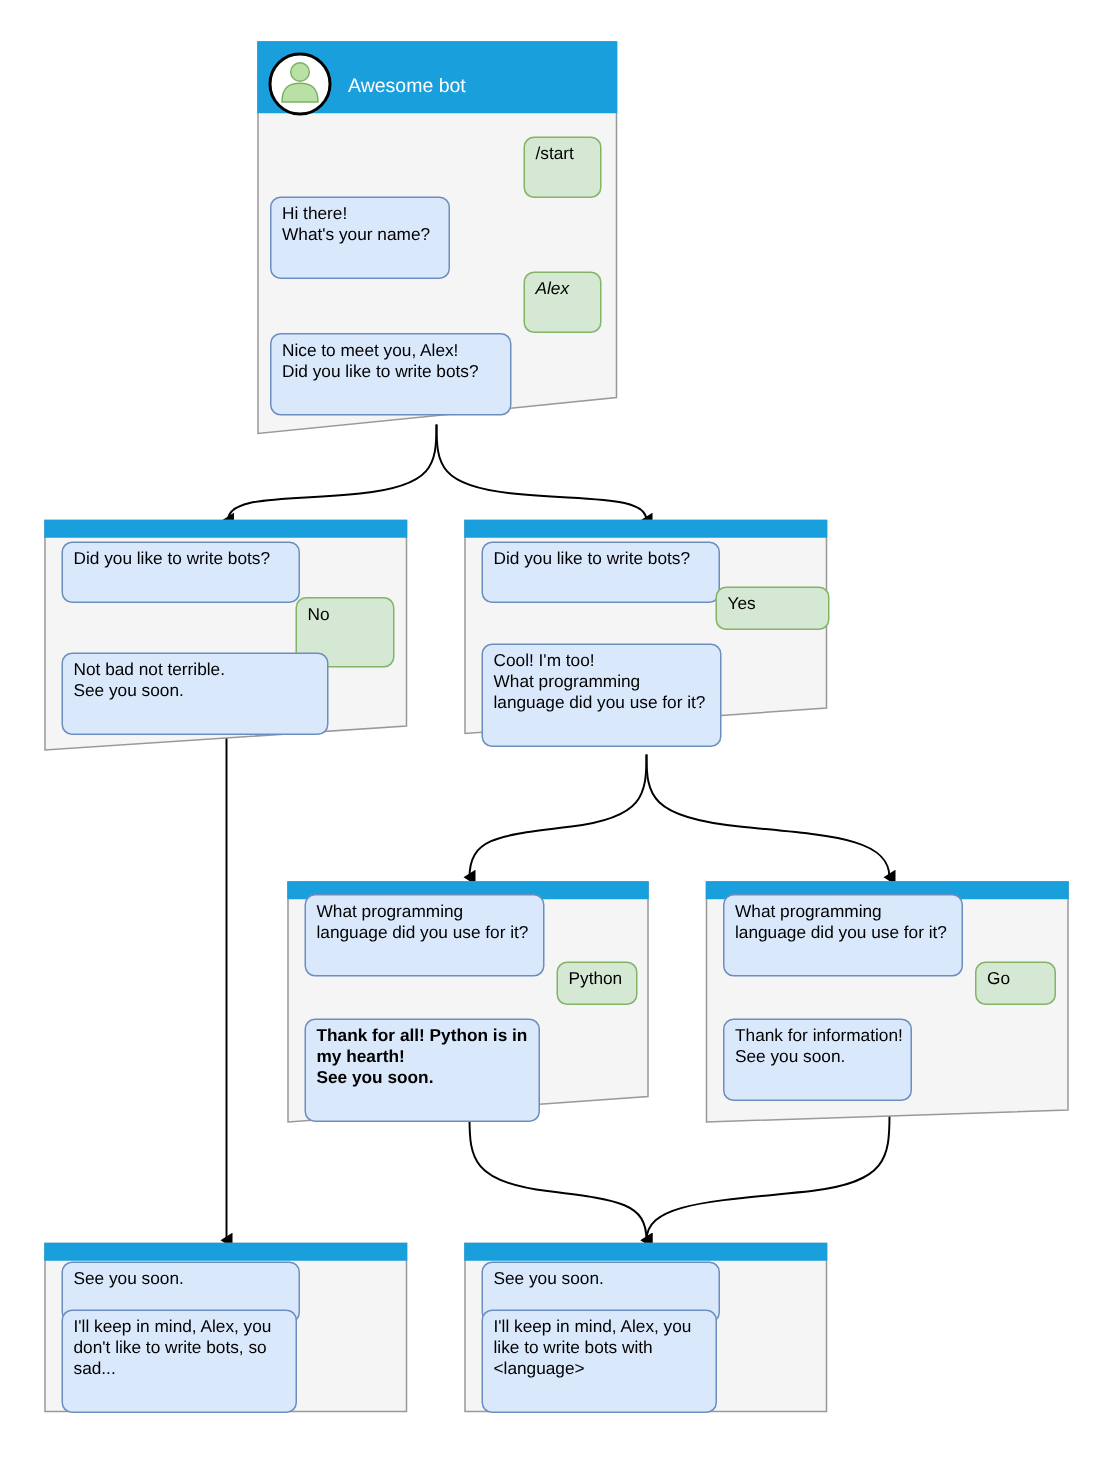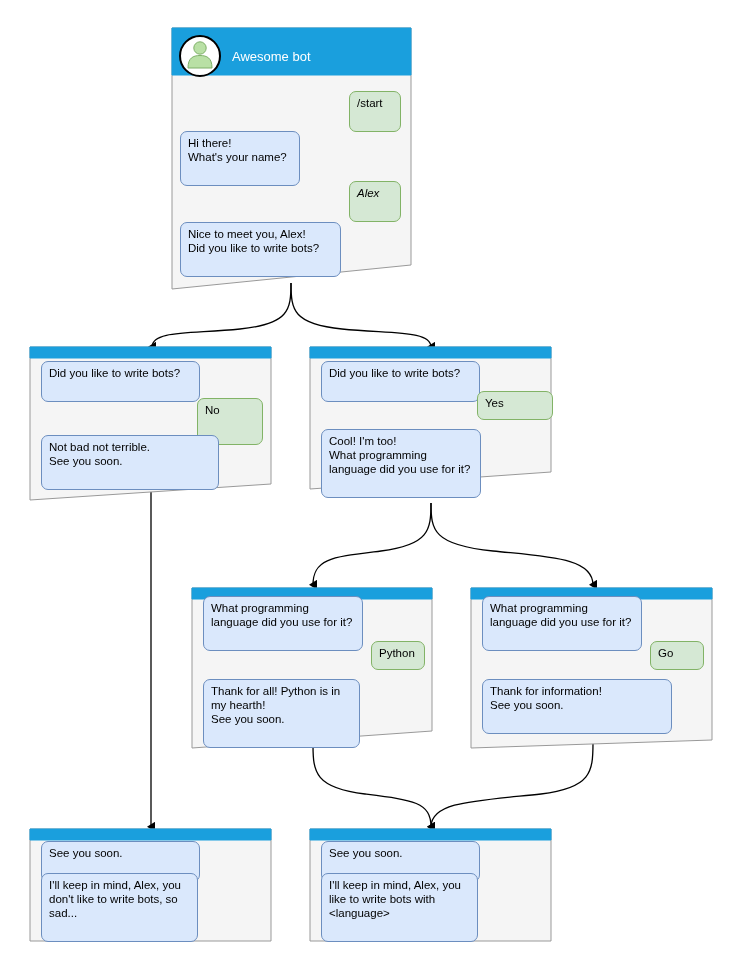--- a/index.html
+++ b/index.html
@@ -103,28 +103,28 @@
 
   <div class="bubble bot" style="left:321px;top:361px;width:159px;">Did you like to write bots?</div>
   <div class="bubble usr" style="left:477px;top:391px;width:76px;height:29px;">Yes</div>
   <div class="bubble bot" style="left:321px;top:429px;width:160px;">Cool! I'm too!
 What programming
 language did you use for it?</div>
 
   <div class="bubble bot" style="left:203px;top:596px;width:160px;">What programming
 language did you use for it?</div>
   <div class="bubble usr" style="left:371px;top:641px;width:54px;height:29px;">Python</div>
-  <div class="bubble bot" style="left:203px;top:679px;width:157px;">Thank for all! Python is in
+  <div class="bubble bot" style="left:203px;top:679px;width:157px;font-weight:bold;">Thank for all! Python is in
 my hearth!
 See you soon.</div>
 
   <div class="bubble bot" style="left:482px;top:596px;width:160px;">What programming
 language did you use for it?</div>
   <div class="bubble usr" style="left:650px;top:641px;width:54px;height:29px;">Go</div>
-  <div class="bubble bot" style="left:482px;top:679px;width:190px;">Thank for information!
+  <div class="bubble bot" style="left:482px;top:679px;width:126px;">Thank for information!
 See you soon.</div>
 
   <div class="bubble bot" style="left:41px;top:841px;width:159px;">See you soon.</div>
   <div class="bubble bot" style="left:41px;top:873px;width:157px;">I'll keep in mind, Alex, you
 don't like to write bots, so
 sad...</div>
 
   <div class="bubble bot" style="left:321px;top:841px;width:159px;">See you soon.</div>
   <div class="bubble bot" style="left:321px;top:873px;width:157px;">I'll keep in mind, Alex, you
 like to write bots with

